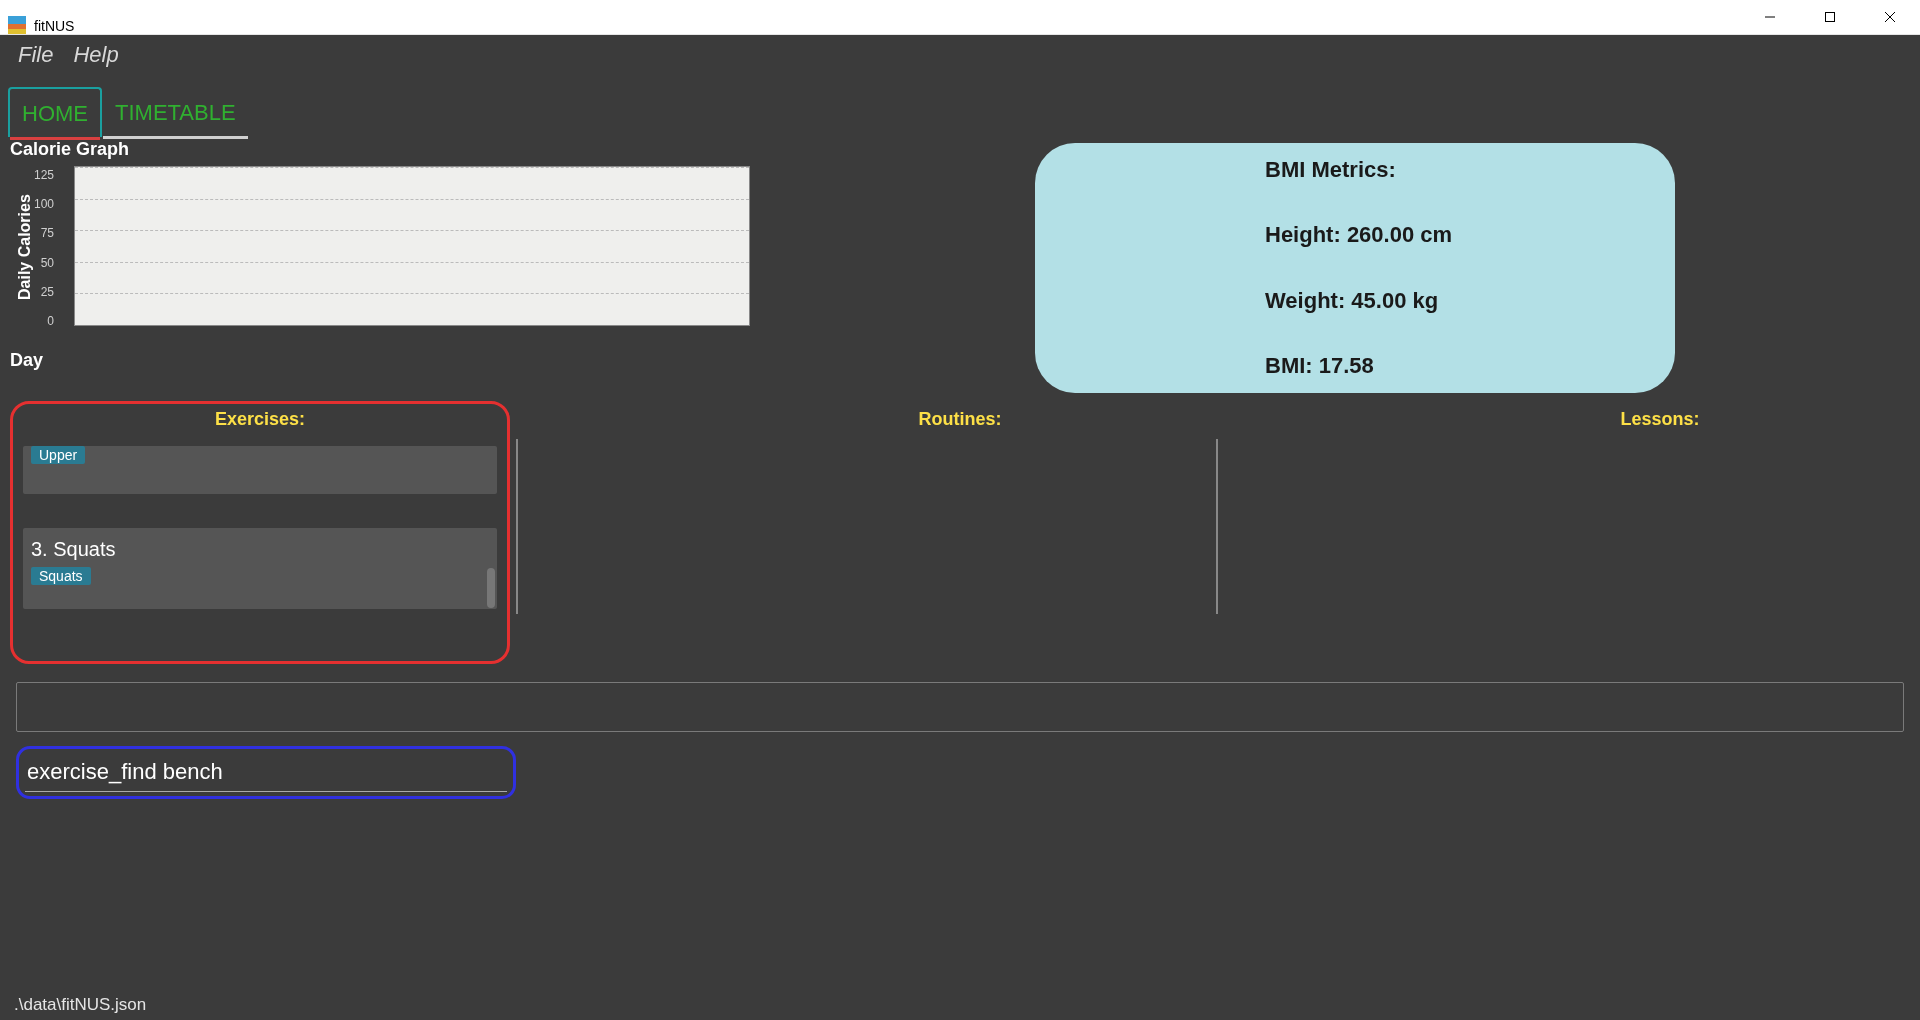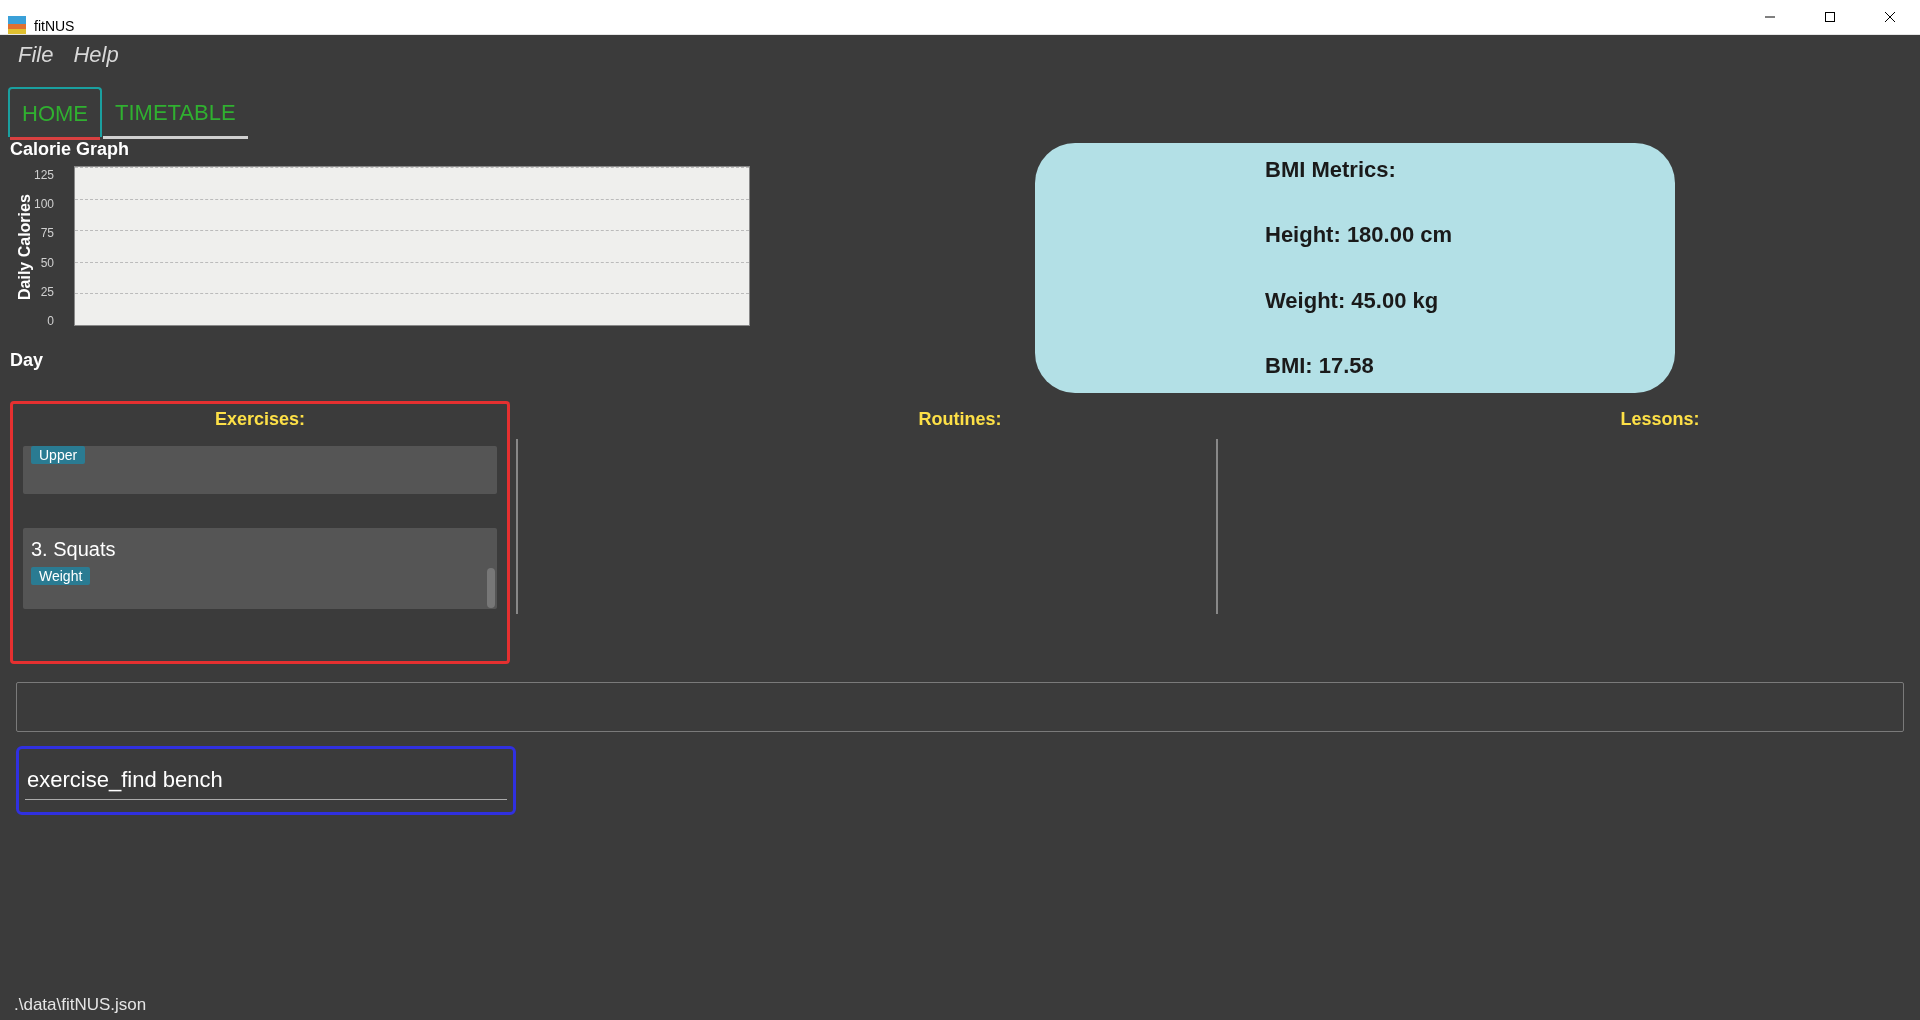--- a/index.html
+++ b/index.html
@@ -45,35 +45,35 @@
   .bmi-card { width: 640px; height: 250px; background: #b3e0e6; border-radius: 40px; color: #1a1a1a; font-size: 22px; padding: 14px 20px 14px 230px; display: flex; flex-direction: column; justify-content: space-between; font-weight: 600; }
   
   .panels-header { display: flex; margin-top: 4px; height: 34px; }
   .panel-col { display: flex; flex-direction: column; }
   .panel-col.ex { width: 500px; }
   .panel-col.ro { flex:1; }
   .panel-col.le { width: 500px; }
   .panel-title { text-align: center; font-size: 18px; font-weight: 600; color: #fde047; padding: 4px 0; }
   
   .panels-body { display:flex; height: 225px; }
-  .ex-outline { width: 500px; border: 3px solid #e53030; border-radius: 4px; margin-top:-38px; padding-top: 38px; padding-left: 6px; padding-right: 6px; padding-bottom:6px;}
+  .ex-outline { width: 500px; border: 3px solid #e53030; border-radius: 19px; margin-top:-38px; padding-top: 38px; padding-left: 6px; padding-right: 6px; padding-bottom:6px;}
   .ex-list { height: 180px; overflow: hidden; padding: 4px; }
   .ex-item-partial { height: 48px; background: #555; border-radius: 2px; padding: 0 8px; display:flex; align-items:flex-start;}
   .tag { display:inline-block; font-size:14px; background:#2a7b92; color:#fff; padding:1px 8px; border-radius:2px; margin-top:0px;}
   .ex-item { margin-top: 34px; padding: 10px 8px 24px 8px; background: #555; border-radius: 2px; position:relative;}
   .ex-item .name { font-size: 20px; color:#fff; }
   .ex-item .tag { margin-top: 6px; }
   .scrollbar { position:absolute; right:2px; top:40px; width:8px; height:40px; background:#777; border-radius:4px; }
   .vsep { width: 2px; background: #888; margin: 0 6px; height: 175px; align-self:flex-start; margin-top:0px;}
   .ro-body, .le-body { flex:1; }
   
   .result-area { margin: 18px 6px 0 6px; height: 50px; border: 1px solid #7a7a7a; border-radius: 2px; }
   
   .cmd-wrap { margin: 14px 6px 0 6px; }
-  .cmd-outline { width: 500px; border: 3px solid #3030e0; border-radius: 6px; padding: 12px 6px; }
+  .cmd-outline { width: 500px; border: 3px solid #3030e0; border-radius: 14px; padding: 4px 6px; }
   .cmd-input { width: 100%; background: transparent; border: none; border-bottom: 1px solid #aaa; color: #fff; font-size: 22px; padding: 6px 2px; outline: none; }
   .footer { margin-top: auto; padding: 8px 4px 6px 4px; font-size: 17px; color: #e5e5e5; background:#3b3b3b;}
 </style>
 </head>
 <body>
 
 <div class="titlebar">
   <div class="app-icon"></div>
   <div class="title-text">fitNUS</div>
   <div class="win-controls">
@@ -127,21 +127,21 @@
             <div class="grid" style="top:40%"></div>
             <div class="grid" style="top:60%"></div>
             <div class="grid" style="top:80%"></div>
           </div>
         </div>
         <div class="xlabel">Day</div>
       </div>
       <div class="right-top">
         <div class="bmi-card">
           <div>BMI Metrics:</div>
-          <div>Height: 180.00 cm</div>
+          <div>Height: 260.00 cm</div>
           <div>Weight: 45.00 kg</div>
           <div>BMI: 17.58</div>
         </div>
       </div>
     </div>
 
     <div class="panels-header">
       <div class="panel-col ex">
           <div class="panel-title">Exercises:</div>
         </div>
@@ -154,21 +154,21 @@
     </div>
 
     <div class="panels-body">
       <div class="ex-outline">
         <div class="ex-list">
           <div class="ex-item-partial">
             <span class="tag">Upper</span>
           </div>
           <div class="ex-item">
             <div class="name">3.   Squats</div>
-            <span class="tag">Weight</span>
+            <span class="tag">Squats</span>
             <div class="scrollbar"></div>
           </div>
         </div>
       </div>
       <div class="vsep"></div>
       <div class="ro-body"></div>
       <div class="vsep"></div>
       <div class="le-body"></div>
     </div>
 

